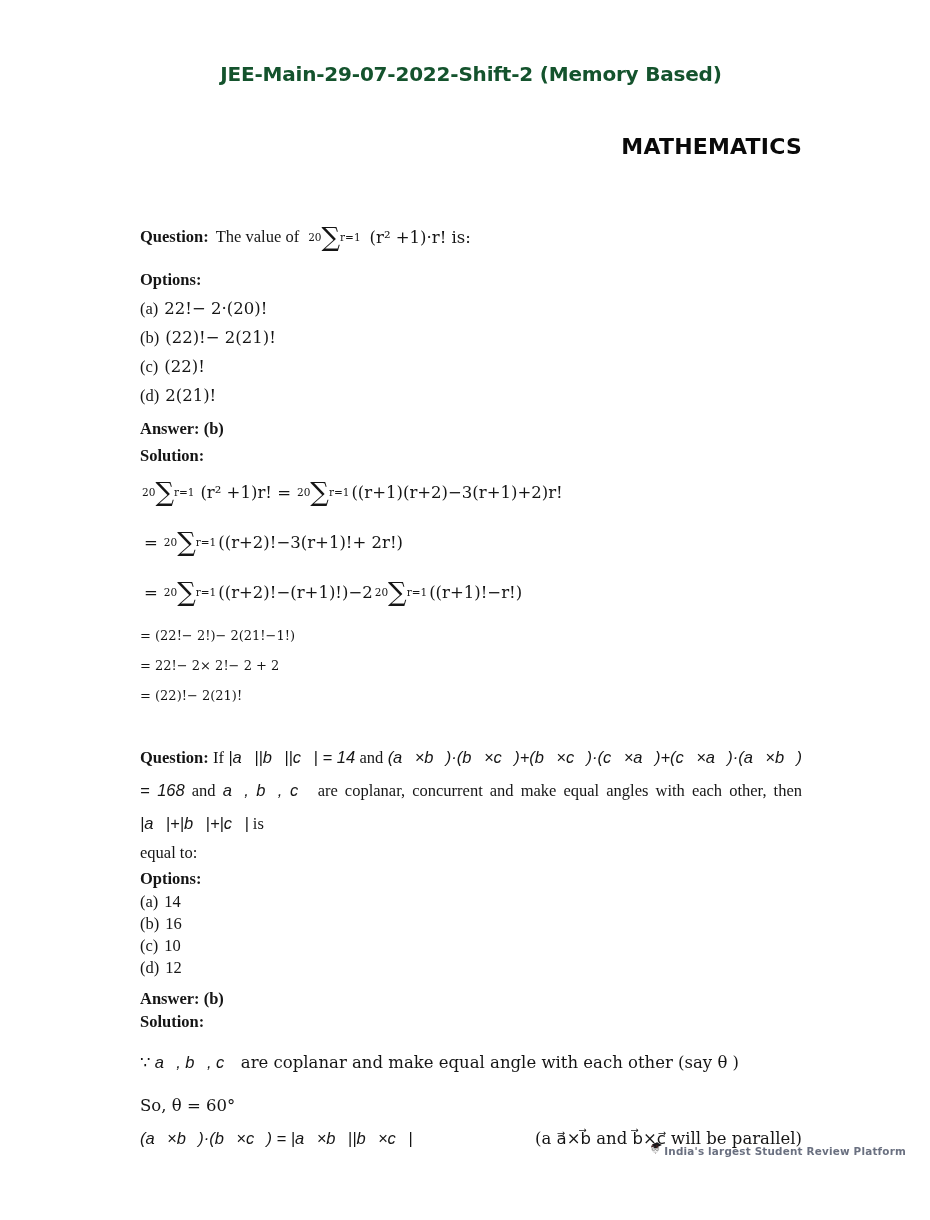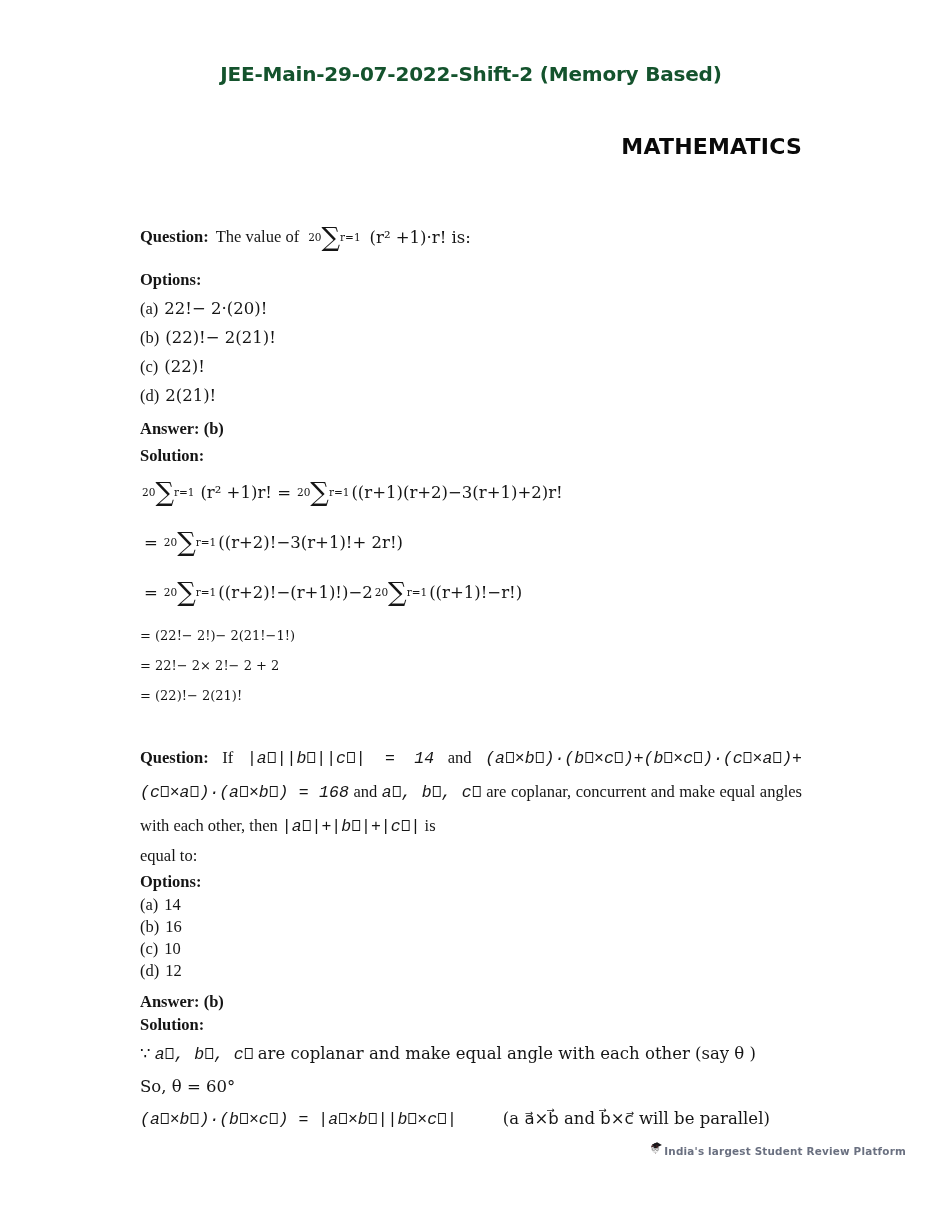--- a/index.html
+++ b/index.html
@@ -12,43 +12,43 @@
   .title{
     font-family:"DejaVu Sans", sans-serif;font-weight:bold;font-size:20px;
     text-align:center;color:#14532d;letter-spacing:-0.2px;
   }
   .subject{
     font-family:"DejaVu Sans", sans-serif;font-weight:bold;font-size:22px;
     text-align:right;color:#0a0a0a;margin-top:48px;letter-spacing:0.2px;
   }
   .b{font-weight:bold;}
   .m{font-family:"DejaVu Serif","DejaVu Sans",serif;}
-  .mi{font-family:Liberation Mono, monospace;font-style:italic;}
+  .mi{font-family:Liberation Sans, sans-serif;font-style:italic;}
   .q1{margin-top:52px;}
   .qline{display:flex;align-items:center;gap:7px;font-size:16.5px;min-height:52px;}
   .sum{display:inline-flex;flex-direction:row;align-items:center;line-height:1;margin:0 2px;}
   .sum .t,.sum .bt{font-size:10.5px;font-family:"DejaVu Serif",serif;}
   .sum .s{font-size:26px;font-family:"DejaVu Serif","DejaVu Sans",serif;line-height:0.95;}
   .opts-label{font-size:16.5px;margin:6px 0 6px;line-height:21px;}
   .opt{font-size:16.5px;line-height:21px;margin:8px 0;}
   .opt .key{margin-right:6px;}
   .ans{font-size:16.5px;line-height:22px;margin-top:12px;}
   .sol-label{font-size:16.5px;line-height:22px;margin-top:5px;}
   .eq{display:flex;align-items:center;font-size:16.5px;min-height:50px;margin:0;}
   .eq .gap{margin:0 4px;}
   .eqp{font-size:13px;line-height:22px;margin:8px 0;}
   .q2{margin-top:34px;}
   .q2para{font-size:16.5px;line-height:33px;text-align:justify;}
   .q2tail{font-size:16.5px;line-height:26px;}
   .opt2{font-size:16.5px;line-height:22px;margin:0;}
   .opt2 .key{margin-right:6px;}
   .ans2{font-size:16.5px;line-height:23px;margin-top:8px;}
   .sol-label2{font-size:16.5px;line-height:23px;}
-  .sline{font-size:16.5px;line-height:28px;margin-top:4px;}
-  .sline3{display:flex;align-items:baseline;gap:46px;font-size:16.5px;line-height:28px;margin-top:4px;}
+  .sline{font-size:16.5px;line-height:28px;margin-top:15px;}
+  .sline3{display:flex;align-items:baseline;gap:46px;font-size:16.5px;line-height:28px;margin-top:4px;justify-content:space-between;}
   .logo{
     position:absolute;top:1102px;right:24px;width:256px;height:92px;
     display:flex;align-items:center;
   }
   .logo-text{display:flex;flex-direction:column;margin-left:2px;}
   .brand-row{display:flex;align-items:flex-start;}
   .brand{
     font-family:"DejaVu Sans", sans-serif;font-weight:bold;font-size:30px;
     color:#3e5a96;letter-spacing:-1px;line-height:30px;
   }

